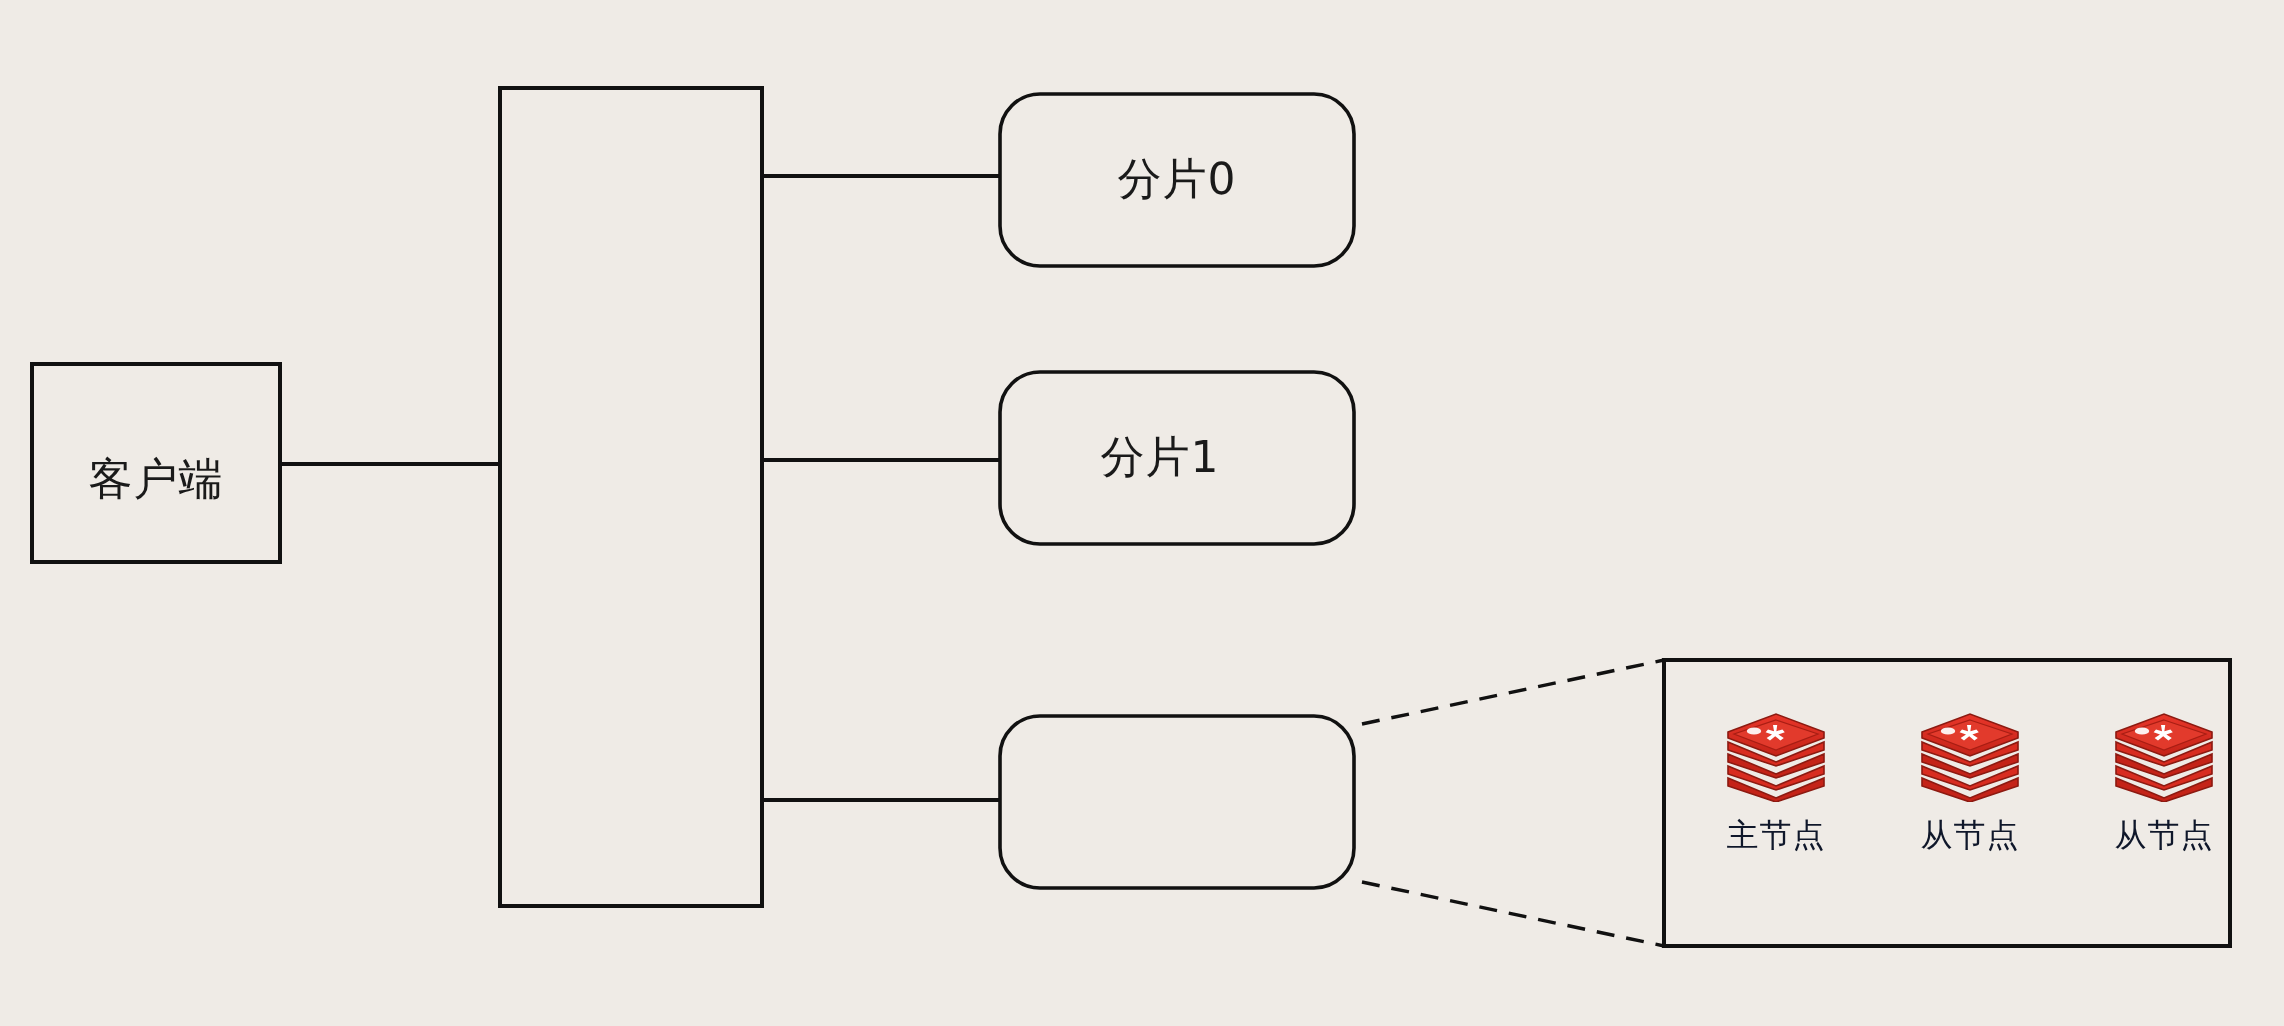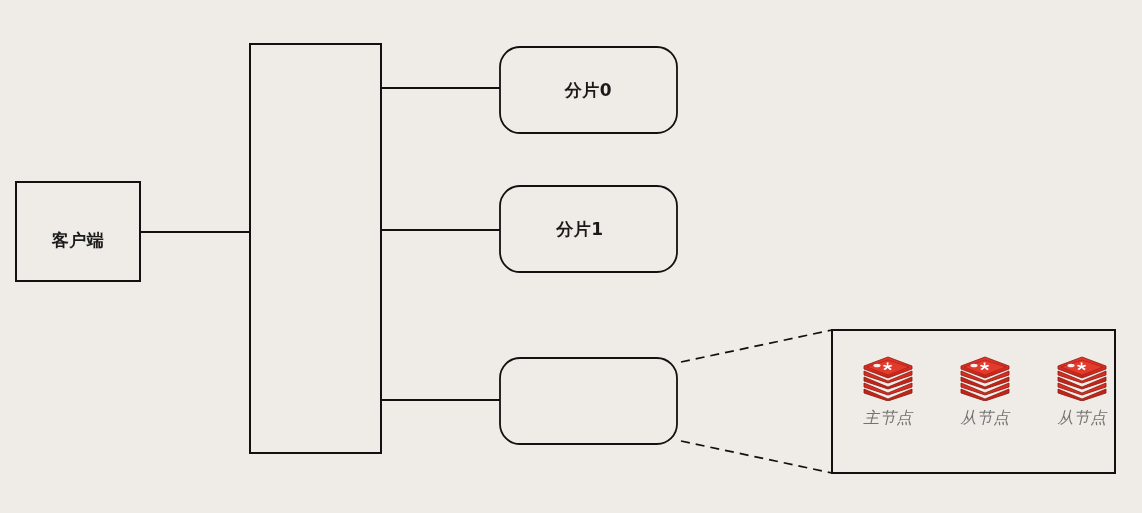--- a/index.html
+++ b/index.html
@@ -25,25 +25,24 @@
     top: 0;
     width: 1142px;
     height: 513px;
   }
   .node-label {
     position: absolute;
     display: flex;
     align-items: center;
     justify-content: center;
     color: #1a1a1a;
-    font-size: 17px;
+    font-size: 22px;
     letter-spacing: 0.5px;
     white-space: nowrap;
     pointer-events: none;
-    font-weight: bold;
   }
   .client-box-label { left: 16px; top: 182px; width: 124px; height: 116px; }
   .proxy-box-label  { left: 250px; top: 44px;  width: 131px; height: 409px; }
   .shard0-label     { left: 500px; top: 47px;  width: 177px; height: 86px; }
   .shard1-label     { left: 500px; top: 186px; width: 160px; height: 86px; }
   .shardN-label     { left: 500px; top: 358px; width: 177px; height: 86px; }
 
   .redis-node {
     position: absolute;
     width: 86px;
@@ -56,24 +55,23 @@
   .redis-node.n1 { left: 942px; }
   .redis-node.n2 { left: 1039px; }
   .redis-icon {
     width: 52px;
     height: 46px;
     display: block;
   }
   .redis-node-label {
     margin-top: 7px;
     font-size: 16px;
-    color: #737373;
+    color: #0f172a;
     letter-spacing: 0.5px;
     white-space: nowrap;
-    font-style: italic;
   }
 </style>
 </head>
 <body>
 
 <div id="diagram-root">
 
   <svg class="svg-layer" viewBox="0 0 1142 513">
     <defs>
       <linearGradient id="redisTopGrad" x1="0" y1="0" x2="0" y2="1">

